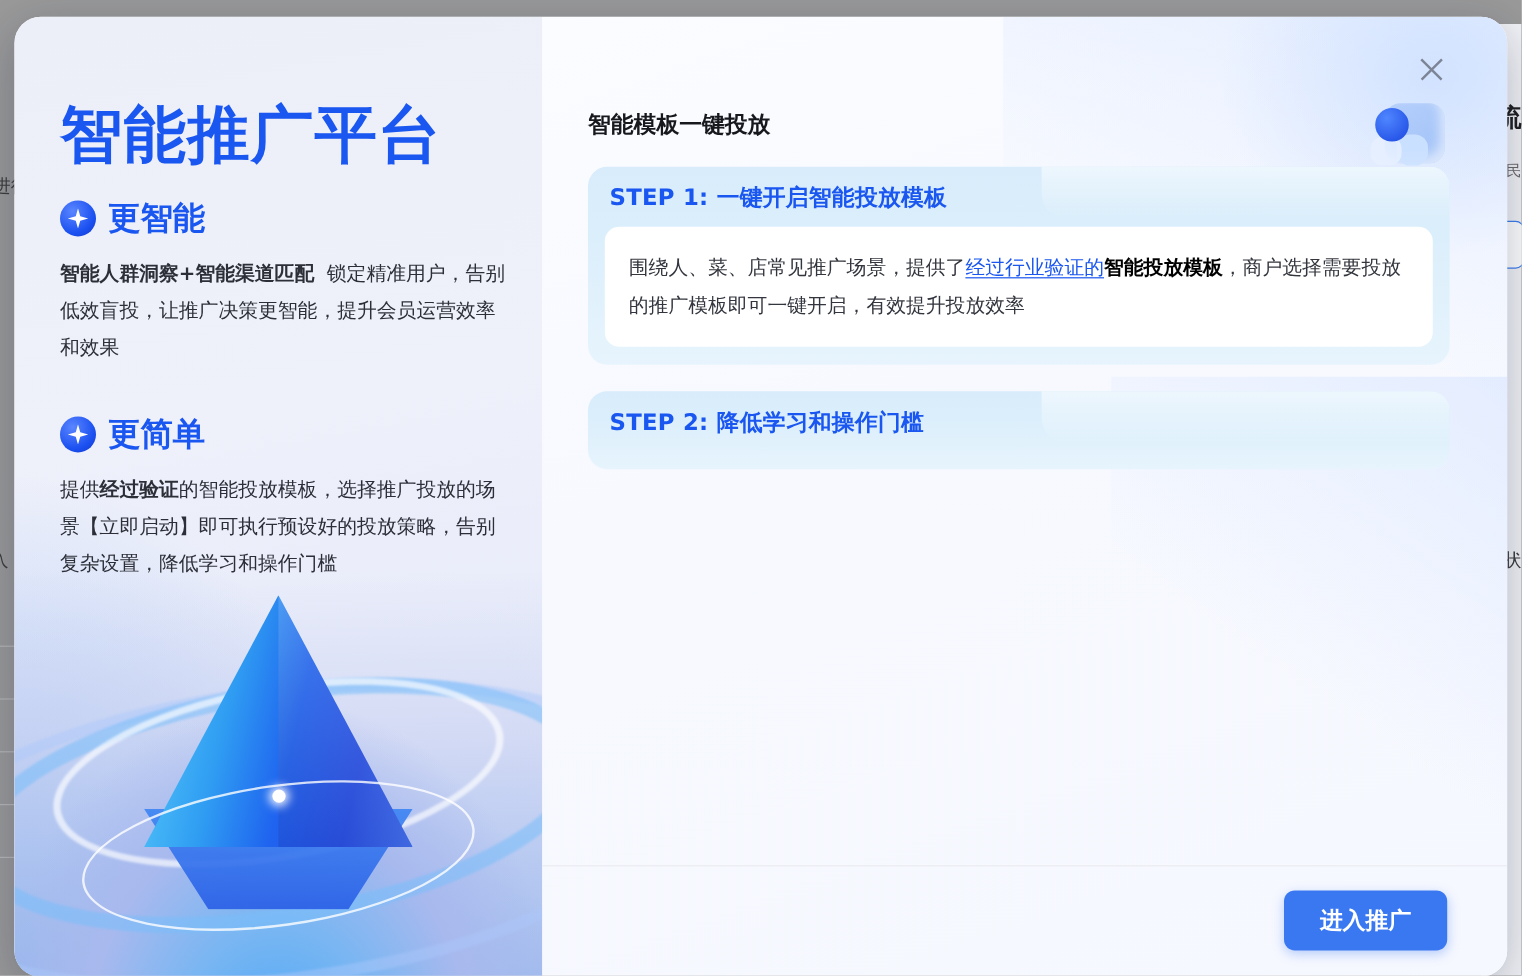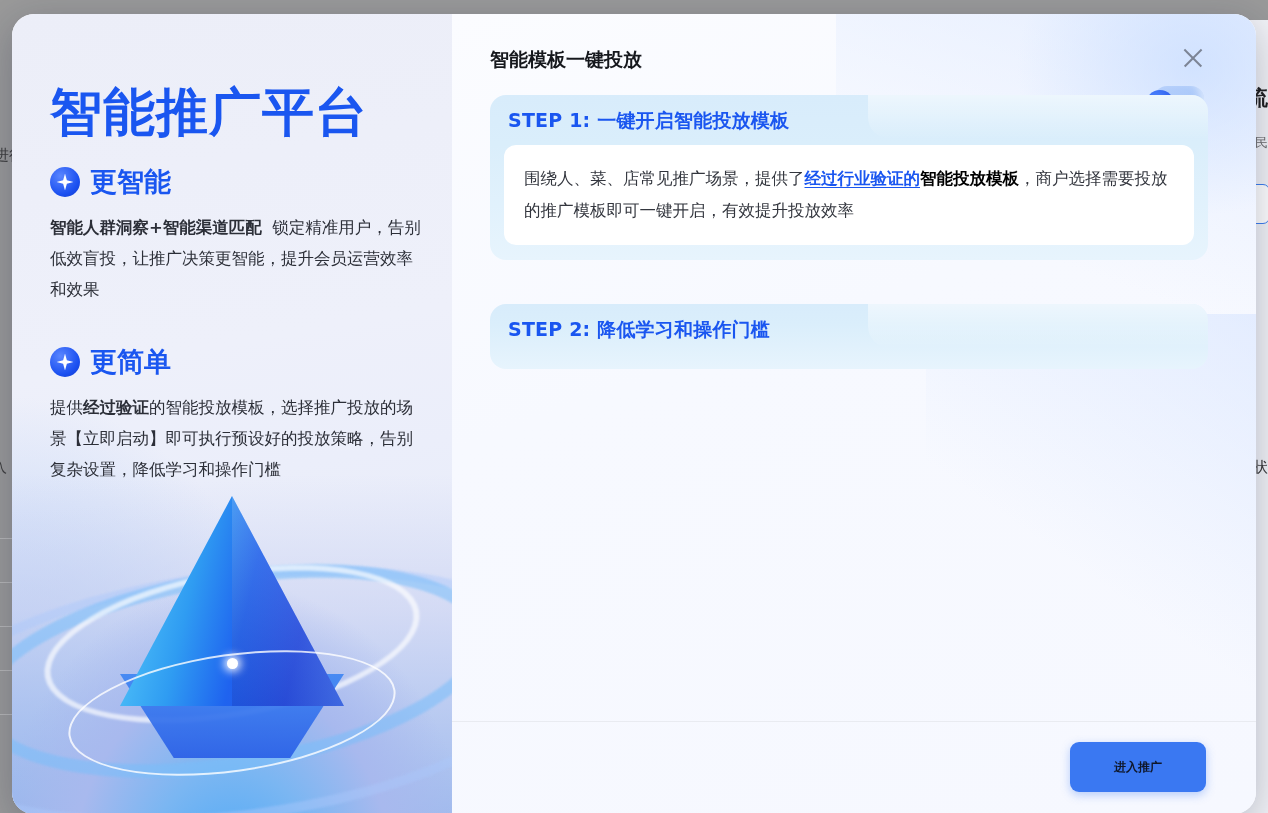--- a/index.html
+++ b/index.html
@@ -179,20 +179,21 @@
   }
 
   .modal-head {
     position: relative; padding: 33px 40px 0 38px;
     display: flex; align-items: flex-start; justify-content: space-between;
     z-index: 3;
   }
   .modal-title {
     font-size: 19px; font-weight: bold; color: #16181d;
     font-family: "DejaVu Sans", "Liberation Sans", sans-serif;
+    margin-top: 44px;
   }
   .close-btn {
     width: 30px; height: 30px; position: relative; cursor: pointer;
     margin-top: -4px; margin-right: 8px;
   }
   .close-btn::before, .close-btn::after {
     content: ""; position: absolute; left: 3px; top: 14px;
     width: 24px; height: 1.6px; background: #7c8495;
   }
   .close-btn::before { transform: rotate(45deg); }
@@ -222,21 +223,21 @@
   .cube-deco .c-b2 {
     position: absolute; right: 18px; top: 32px;
     width: 26px; height: 26px; border-radius: 11px;
     background: rgba(205,226,255,.9);
   }
 
   .steps { padding: 22px 48px 0 38px; position: relative; z-index: 3; }
 
   .step-card {
     position: relative;
-    margin-bottom: 44px;
+    margin-bottom: 22px;
     border-radius: 16px;
     background: linear-gradient(180deg, #d8ecfb 0%, #daeefb 30%, #e7f4fd 100%);
     padding: 0 0 15px 0;
     overflow: hidden;
   }
   .step-card::after {  
     content: ""; position: absolute; right: 0; top: 0;
     width: 340px; height: 44px;
     background: linear-gradient(180deg, rgba(255,255,255,.55), rgba(255,255,255,0));
     border-bottom-left-radius: 22px;
@@ -249,37 +250,37 @@
     letter-spacing: .2px;
   }
   .step-body {
     position: relative; z-index: 2;
     margin: 0 14px; border-radius: 12px; background: #ffffff;
     padding: 18px 20px;
     font-size: 16.5px; line-height: 32px; color: #33363e;
     font-family: "DejaVu Sans", "Liberation Sans", sans-serif;
   }
   .step-body .hl { color: #000000; font-weight: bold; }
-  .step-body .hl-u { color: #1a56f0; font-weight: bold; text-decoration: underline; text-underline-offset: 3px; }
+  .step-body .hl-u { color: #1a56f0; font-weight: normal; text-decoration: underline; text-underline-offset: 3px; }
   .step-1 .step-body { min-height: 96px; }
   .step-2 .step-body { min-height: 96px; }
   .step-3 .step-body { min-height: 96px; }
 
   
   .modal-foot {
     margin-top: auto; position: relative; z-index: 3;
     border-top: 1px solid #e9ebf1;
     padding: 20px 50px 22px 0;
     display: flex; justify-content: flex-end;
   }
   .primary-btn {
     min-width: 136px; height: 50px;
     border: none; border-radius: 9px; cursor: pointer;
     background: #3a78f2;
-    color: #0f172a; font-size: 12px; font-weight: bold;
+    color: #ffffff; font-size: 19px; font-weight: bold;
     font-family: "DejaVu Sans", "Liberation Sans", sans-serif;
     padding: 0 22px;
     box-shadow: 0 3px 10px rgba(58,120,242,.35);
   }
 </style>
 </head>
 <body>
 
 <div class="page-behind">
   <div class="behind-left-text">进行</div>

